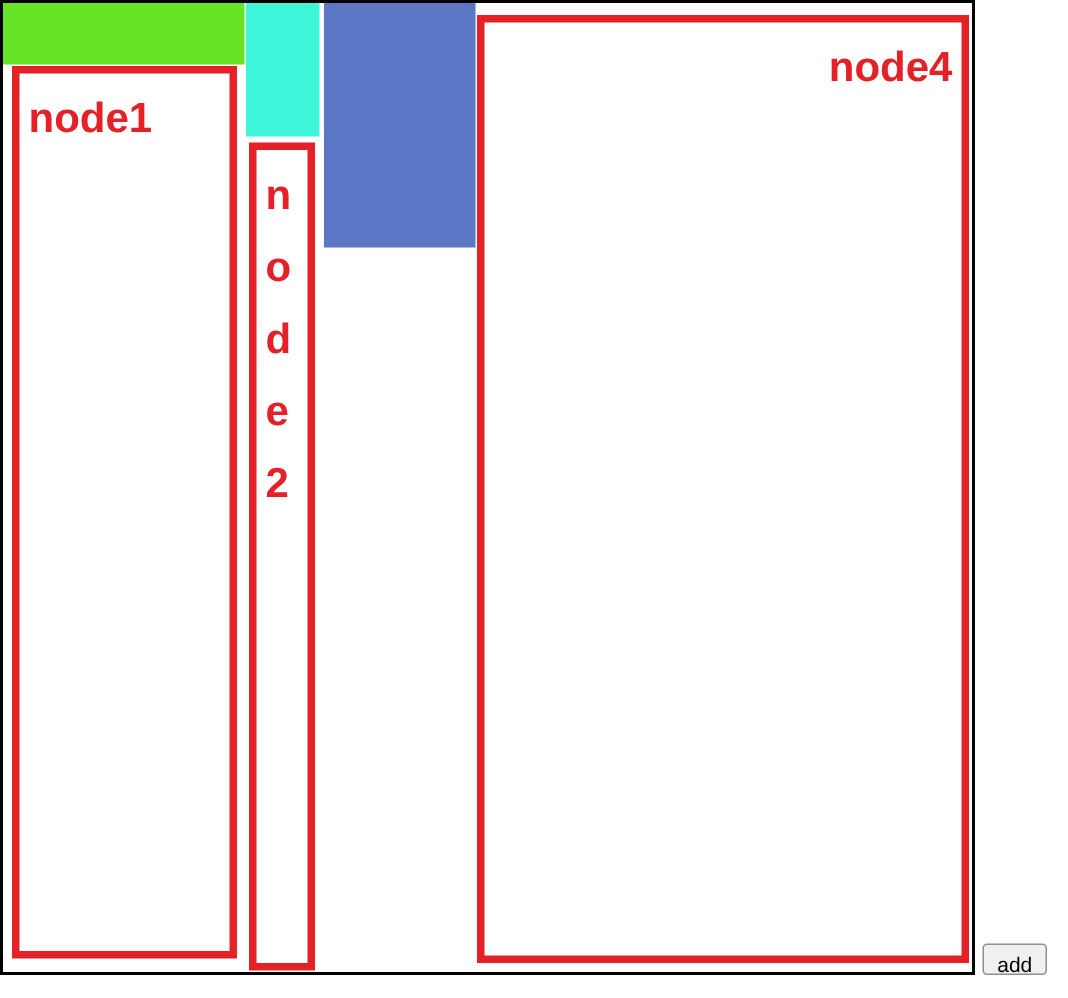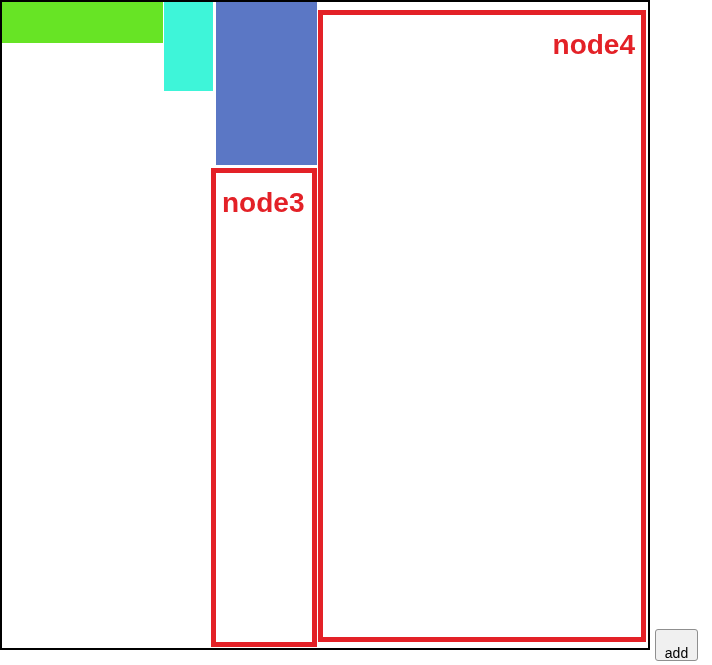--- a/index.html
+++ b/index.html
@@ -51,44 +51,47 @@
   .node--3 { left: 209px; top: 166px; width: 106px; height: 479px; }
   .node--4 { left: 316px; top: 8px;   width: 328px; height: 632px; text-align: right; }
 
   
   .add-btn {
     position: absolute;
     left: 655px;
     top: 629px;
     height: 21px;
     min-width: 43px;
-    padding: 15px 7px;
+    padding: 5px 7px;
     font-family: "Liberation Sans", "DejaVu Sans", sans-serif;
     font-size: 14px;
     color: #000000;
     background: var(--button_bg, #f0f0f0);
     border: 1px solid var(--button_border, #8f8f8f);
     border-radius: 3px;
     cursor: pointer;
   }
 </style>
 </head>
 <body>
 
 <div class="stage">
 
   <div class="block block--green"></div>
   <div class="block block--cyan"></div>
   <div class="block block--blue"></div>
 
+  <div class="node node--1">
+    <span>node1</span>
+  </div>
 
+  <div class="node node--2">
+    <span>node2</span>
+  </div>
 
-  <div class="node node--3">
-    <span>node3</span>
-  </div>
 
   <div class="node node--4">
     <span>node4</span>
   </div>
 
 </div>
 
 <button class="add-btn" type="button">add</button>
 
 </body></html>

